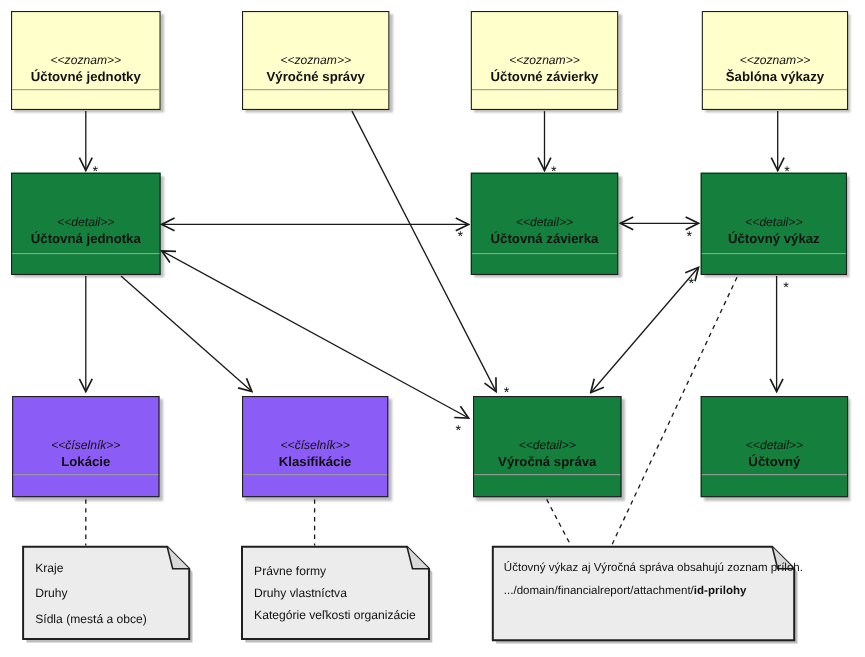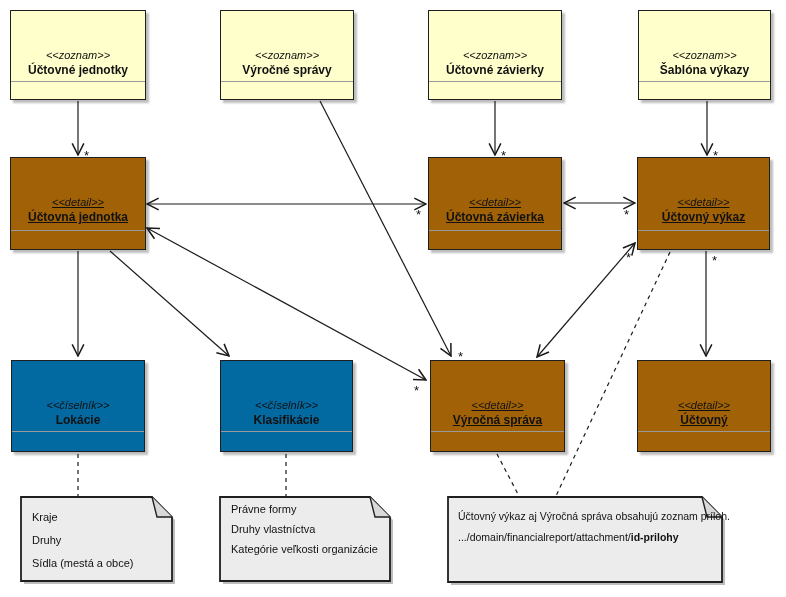--- a/index.html
+++ b/index.html
@@ -5,22 +5,22 @@
   html,body{margin:0;padding:0;background:#ffffff;}
   .canvas{
     position:relative;width:786px;height:597px;overflow:hidden;
     font-family:"Liberation Sans",sans-serif;color:#111;background:#fff;
   }
   .box{
     position:absolute;border:1.5px solid #1f1f1f;box-sizing:border-box;
     box-shadow:3px 3px 2px #bdbdbd;
   }
   .zoznam{background:#FFFFCC;}
-  .detail{background:#a16207;text-decoration:underline;}
-  .ciselnik{background:#0369a1;}
+  .detail{background:#15803d;}
+  .ciselnik{background:#8b5cf6;}
   .box-title{
     height:38px;border-bottom:1px solid #9a9a9a;box-sizing:border-box;
     display:flex;flex-direction:column;align-items:center;justify-content:flex-start;
     padding-top:4px;
     margin-top:33px;
   }
   .t40 .box-title{height:40px;}
   .stereotype{font-size:11px;font-style:italic;line-height:14px;white-space:nowrap;}
   .box-name{font-size:12px;font-weight:bold;line-height:16px;white-space:nowrap;}
   .edges{position:absolute;left:0;top:0;z-index:5;pointer-events:none;}
@@ -161,21 +161,21 @@
     <text class="mult" x="626" y="262">*</text>
     <text class="mult" x="712" y="265">*</text>
   </svg>
 
   <div class="note-text" style="left:32px;top:506px">
     <div>Kraje</div>
     <div>Druhy</div>
     <div>Sídla (mestá a obce)</div>
   </div>
 
-  <div class="note-text nt2" style="left:231px;top:499px">
+  <div class="note-text nt2" style="left:231px;top:510px">
     <div>Právne formy</div>
     <div>Druhy vlastníctva</div>
     <div>Kategórie veľkosti organizácie</div>
   </div>
 
   <div class="note-text nt3" style="left:458px;top:506px">
     <div>Účtovný výkaz aj Výročná správa obsahujú zoznam príloh.</div>
     <div><span>.../domain/financialreport/attachment/</span><span class="bold">id-prilohy</span></div>
   </div>
 

